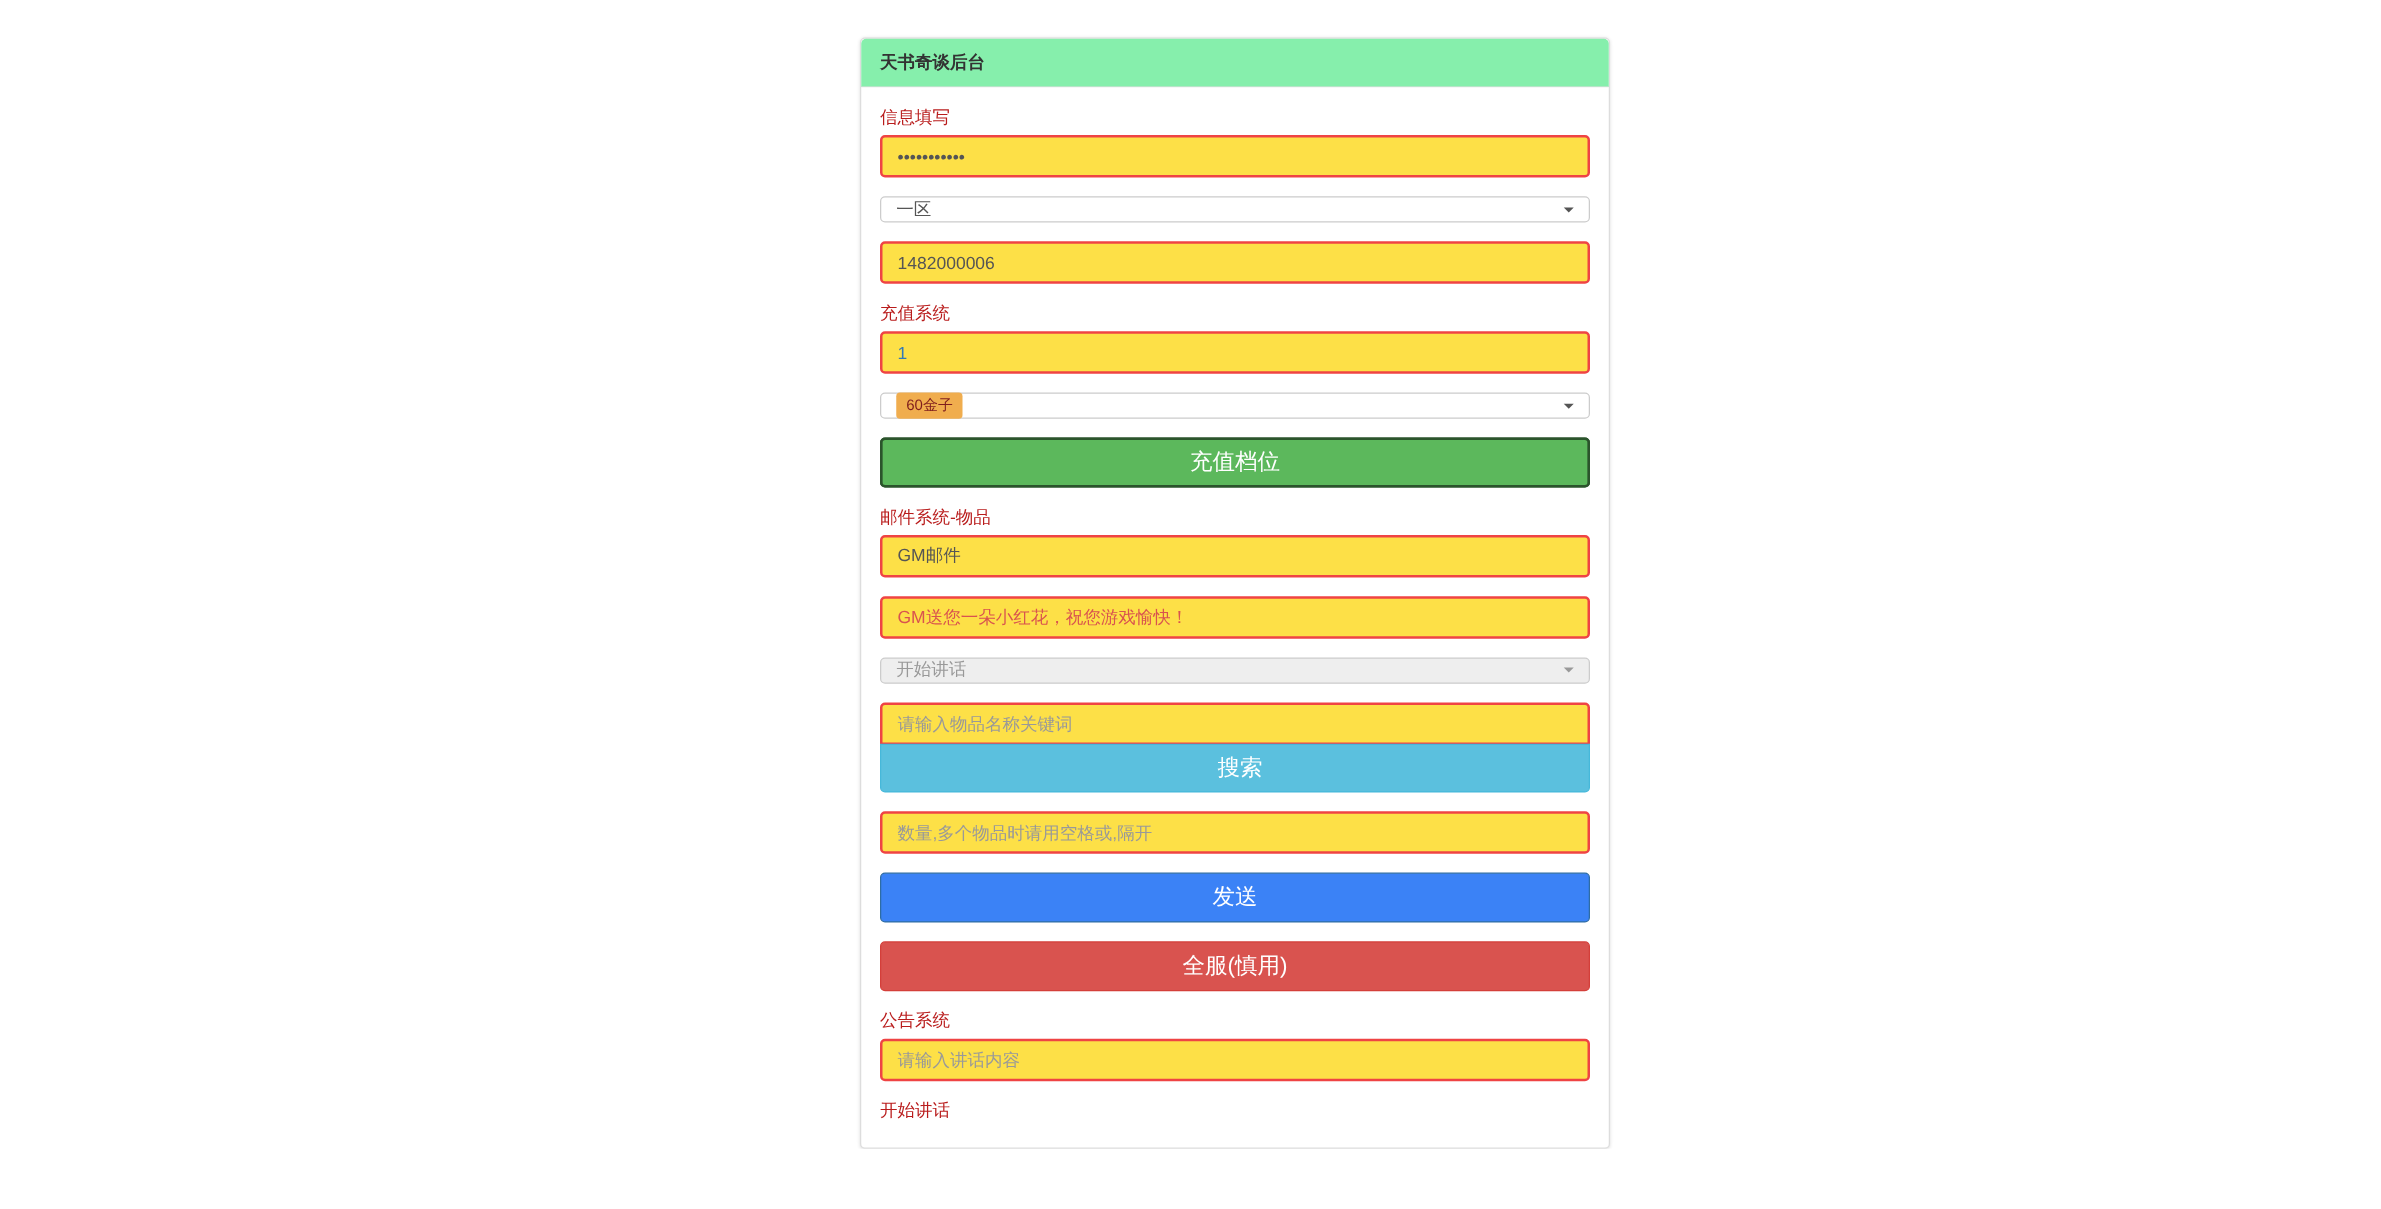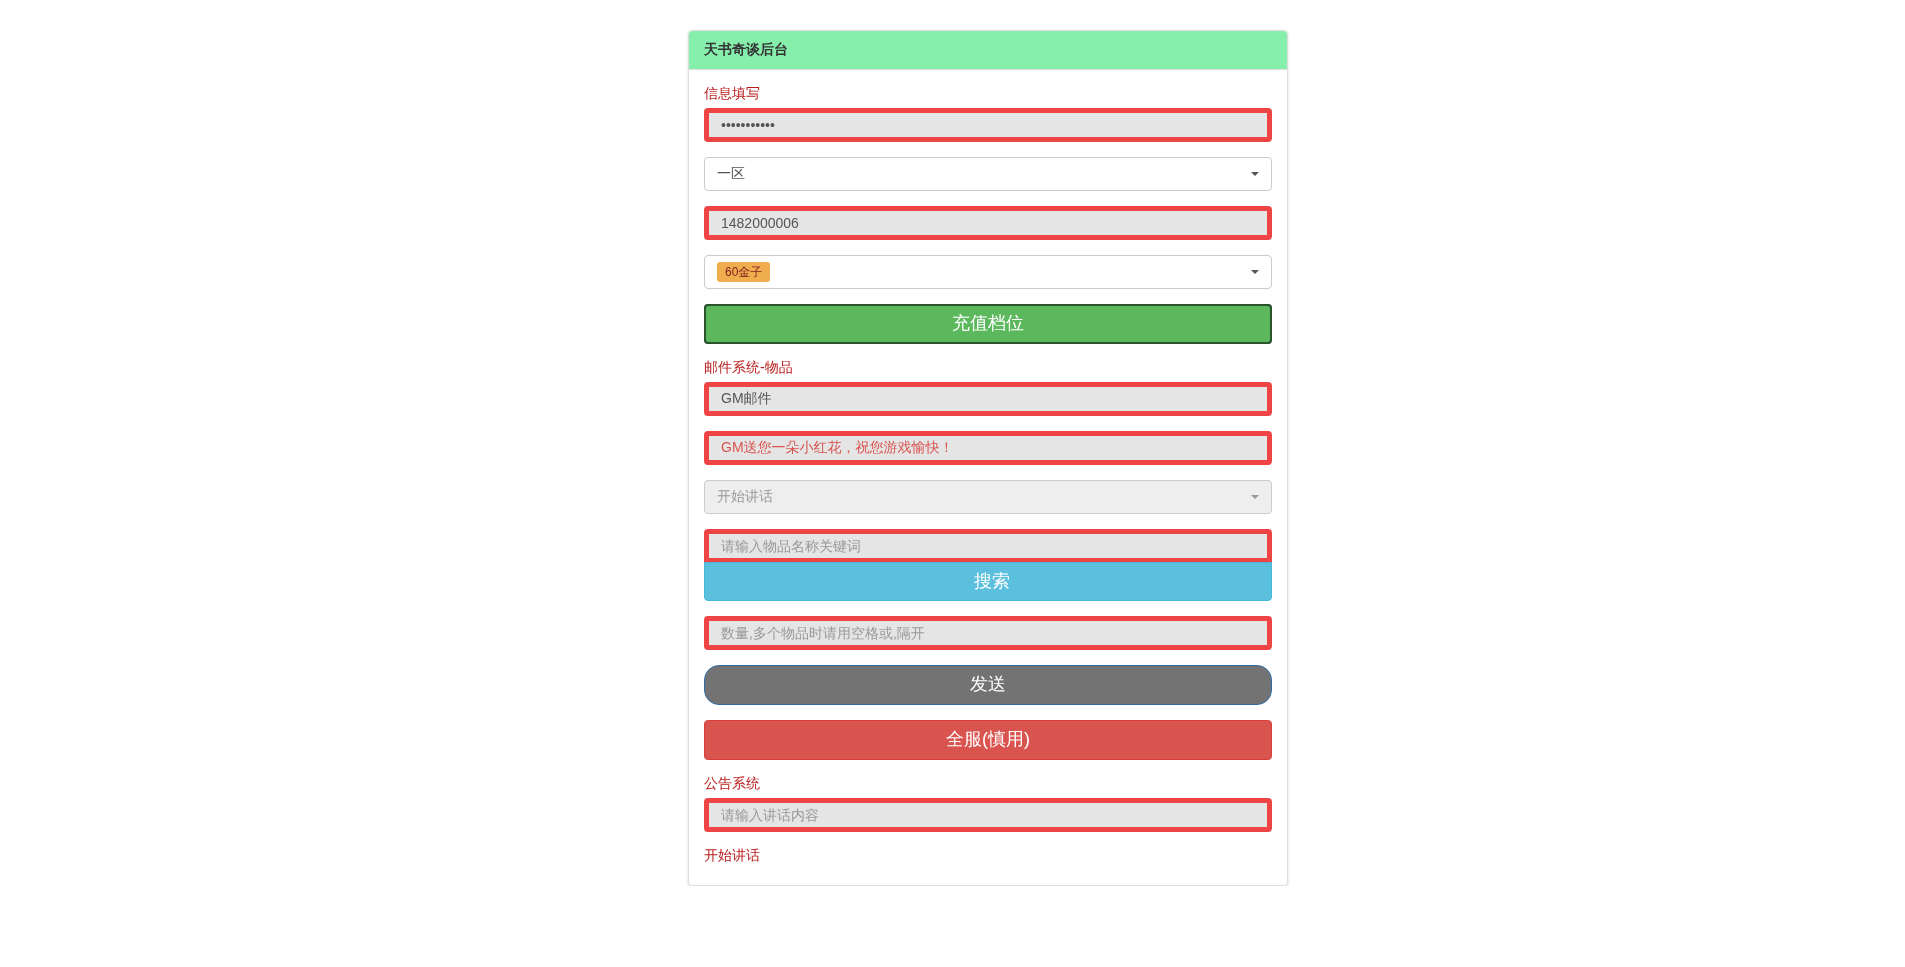--- a/index.html
+++ b/index.html
@@ -42,31 +42,31 @@
       font-size: 14px;
     }
     .form-control {
       display: block;
       width: 100%;
       height: 34px;
       padding: 6px 12px;
       font-size: 14px;
       line-height: 1.42857143;
       color: #555;
-      background-color: #e5e5e5;
+      background-color: #fde047;
       background-image: none;
-      border: 5px solid #ef4444;
+      border: 2px solid #ef4444;
       border-radius: 4px;
       font-family: inherit;
     }
     .form-control::placeholder { color: #999; }
     .select-wrap {
       position: relative;
       width: 100%;
-      height: 34px;
+      height: 21px;
       border: 1px solid #ccc;
       border-radius: 4px;
       background: #fff;
       padding: 6px 24px 6px 12px;
       font-size: 14px;
       color: #555;
       cursor: pointer;
       display: flex;
       align-items: center;
     }
@@ -109,21 +109,21 @@
       margin-bottom: 15px;
     }
     .btn-success { background: #5cb85c; border-color: #4cae4c; }
     .btn-success.focused {
       outline: 2px solid #2b542c;
       outline-offset: -2px;
       box-shadow: inset 0 0 0 1px rgba(0,0,0,0.3);
       border: 1px solid #2b542c;
     }
     .btn-info    { background: #5bc0de; border-color: #46b8da; }
-    .btn-primary { background: #737373; border-color: #2e6da4; border-radius: 15px; }
+    .btn-primary { background: #3b82f6; border-color: #2e6da4; }
     .btn-danger  { background: #d9534f; border-color: #d43f3a; }
     .btn-warning { background: #f0ad4e; border-color: #eea236; }
     .nomb { margin-bottom: 0; }
   </style>
 </head>
 <body>
 
 <div class="panel">
   <div class="panel-heading">天书奇谈后台</div>
   <div class="panel-body">
@@ -135,20 +135,24 @@
     <div class="form-group">
       <div class="select-wrap">
         <span>一区</span>
         <span class="caret"></span>
       </div>
     </div>
     <div class="form-group">
       <input type="text" class="form-control" value="1482000006" style="">
     </div>
 
+    <div class="form-group">
+      <label>充值系统</label>
+      <input type="text" class="form-control" style="color: rgb(51, 122, 183);" value="1">
+    </div>
     <div class="form-group">
       <div class="select-wrap">
         <span class="badge-orange">60金子</span>
         <span class="caret"></span>
       </div>
     </div>
     <button class="btn btn-success focused">充值档位</button>
 
     <div class="form-group">
       <label>邮件系统-物品</label>

